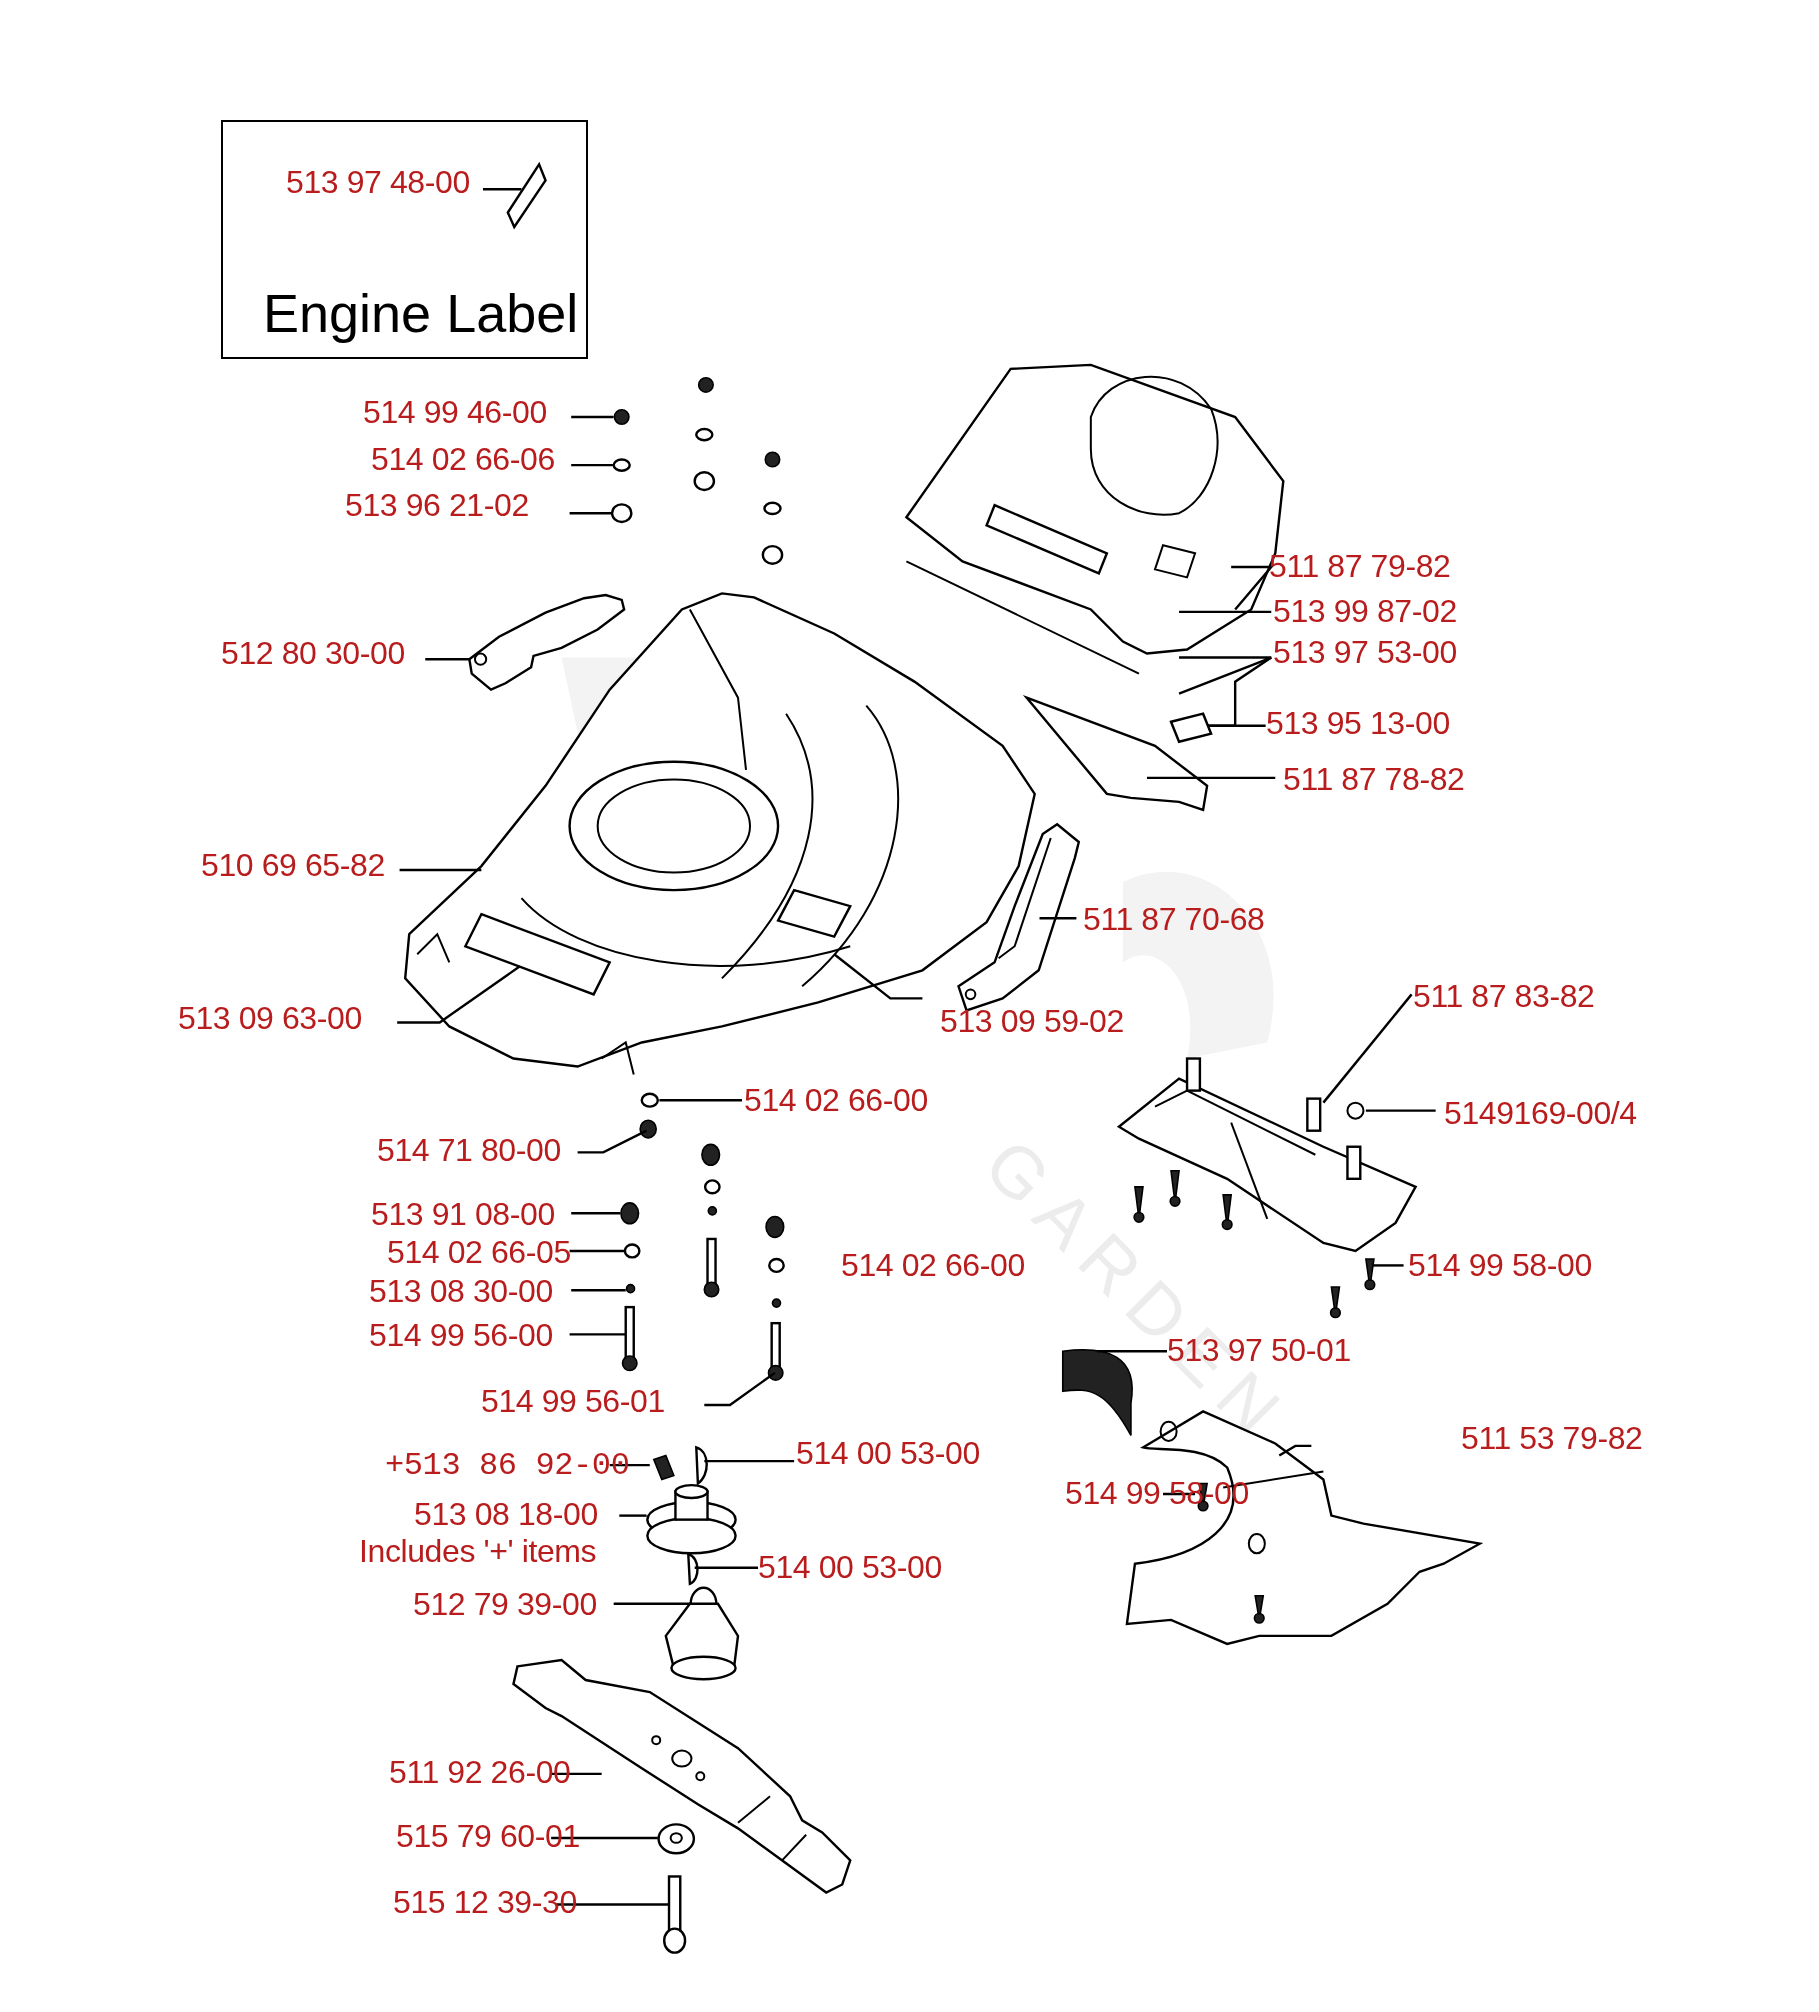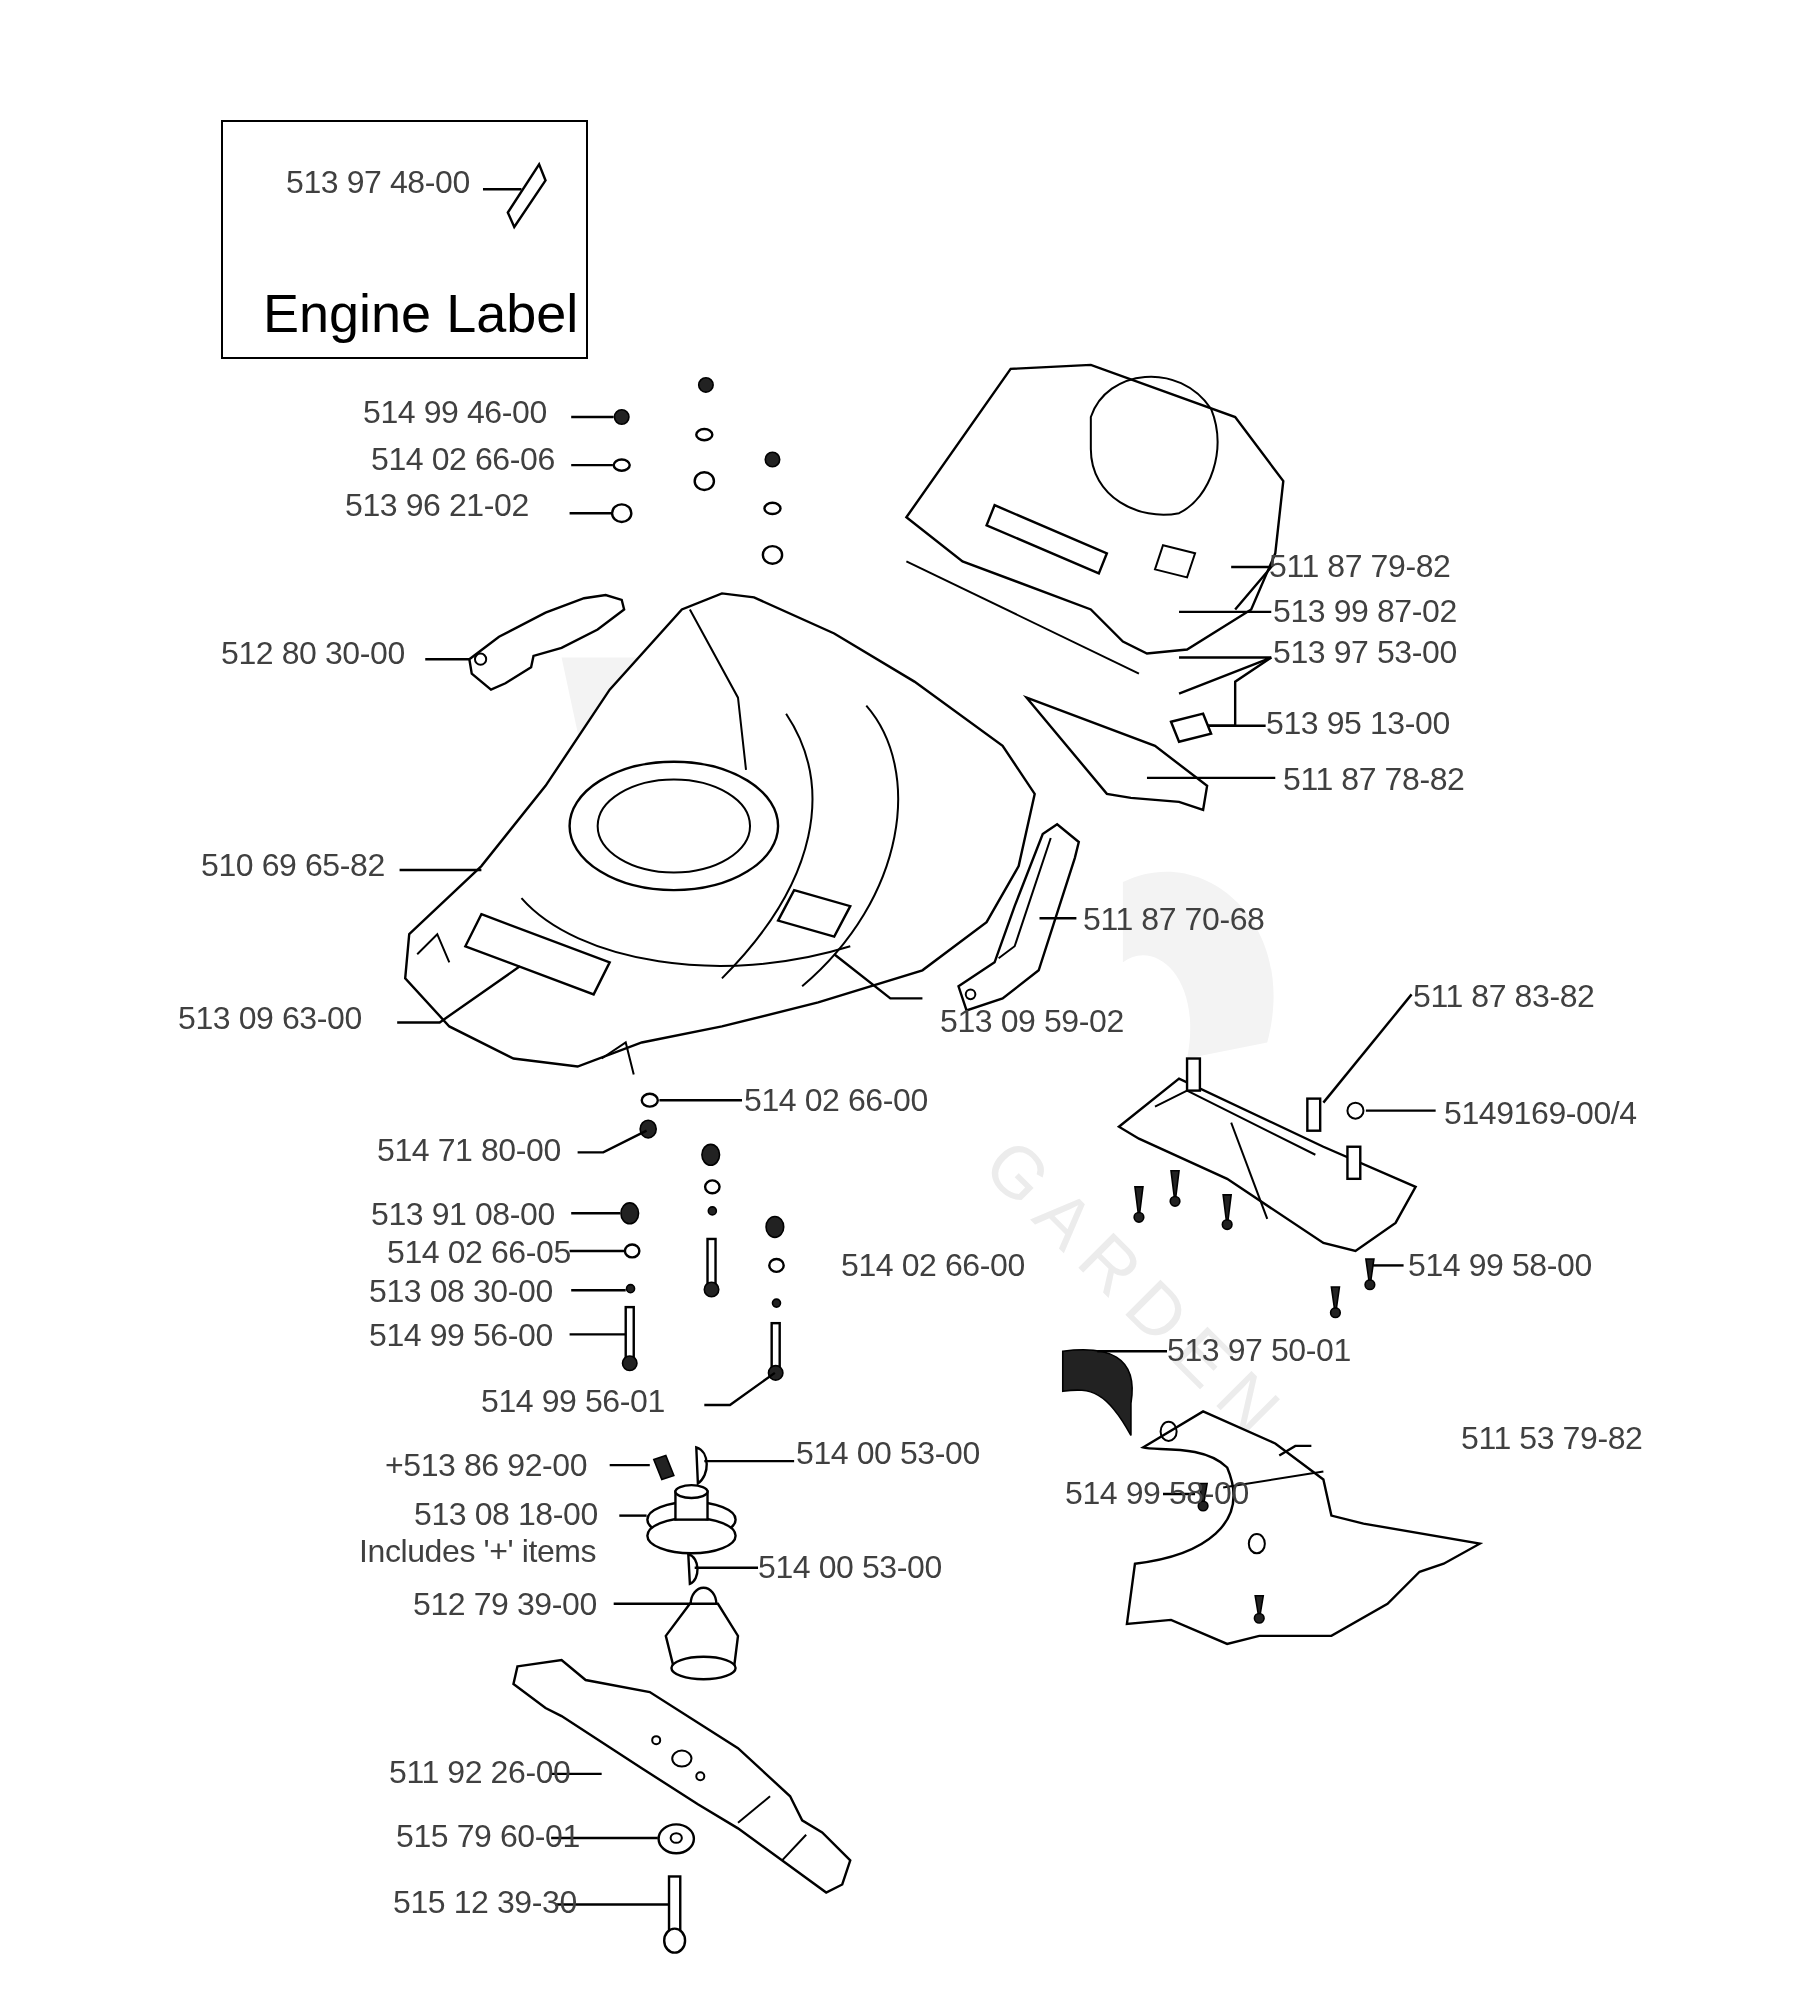--- a/index.html
+++ b/index.html
@@ -1,18 +1,18 @@
 <!DOCTYPE html>
 <html style="font-size:13px"><head>
 <meta charset="utf-8">
 <style>
   html,body{margin:0;padding:0;background:#ffffff;}
   body{width:1820px;height:2012px;position:relative;overflow:hidden;font-family:"Liberation Sans",sans-serif;color:#000;}
   svg#diagram{position:absolute;left:0;top:0;width:1820px;height:2012px;}
-  .lbl{position:absolute;font-size:32px;line-height:35px;white-space:nowrap;color:#404040;letter-spacing:-0.4px;}
+  .lbl{position:absolute;font-size:32px;line-height:35px;white-space:nowrap;color:#b91c1c;letter-spacing:-0.4px;}
   .engine-box{position:absolute;left:221px;top:120px;width:367px;height:239px;border:2.4px solid #000;box-sizing:border-box;}
   .engine-title{position:absolute;left:263px;top:289px;font-size:54px;line-height:48px;}
   .watermark{position:absolute;left:1027px;top:1123px;font-size:72px;color:#ececec;letter-spacing:14.4px;transform:rotate(45deg);transform-origin:left top;font-family:"Liberation Sans",sans-serif;}
   svg .part{fill:#fff;stroke:#000;stroke-width:3;}
   svg .thin{fill:none;stroke:#000;stroke-width:2.5;}
   svg .lead{fill:none;stroke:#000;stroke-width:3;}
   svg .dark{fill:#222;stroke:#000;stroke-width:2;}
   svg .wm{fill:#f3f3f3;stroke:none;}
 </style>
 </head>
@@ -239,21 +239,21 @@
 <div class="lbl" style="left:369px;top:1274px;">513 08 30-00</div>
 <div class="lbl" style="left:369px;top:1318px;">514 99 56-00</div>
 <div class="lbl" style="left:841px;top:1248px;">514 02 66-00</div>
 <div class="lbl" style="left:481px;top:1384px;">514 99 56-01</div>
 
 <div class="lbl" style="left:1408px;top:1248px;">514 99 58-00</div>
 <div class="lbl" style="left:1167px;top:1333px;">513 97 50-01</div>
 <div class="lbl" style="left:1461px;top:1421px;">511 53 79-82</div>
 <div class="lbl" style="left:1065px;top:1476px;">514 99 58-00</div>
 
-<div class="lbl" style="left:385px;top:1448px;">+513 86 92-00</div>
+<div class="lbl" style="left:385px;top:1448px;font-family:Liberation Mono, monospace;">+513 86 92-00</div>
 <div class="lbl" style="left:796px;top:1436px;">514 00 53-00</div>
 <div class="lbl" style="left:414px;top:1497px;">513 08 18-00</div>
 <div class="lbl" style="left:359px;top:1534px;">Includes '+' items</div>
 <div class="lbl" style="left:758px;top:1550px;">514 00 53-00</div>
 <div class="lbl" style="left:413px;top:1587px;">512 79 39-00</div>
 <div class="lbl" style="left:389px;top:1755px;">511 92 26-00</div>
 <div class="lbl" style="left:396px;top:1819px;">515 79 60-01</div>
 <div class="lbl" style="left:393px;top:1885px;">515 12 39-30</div>
 
 

